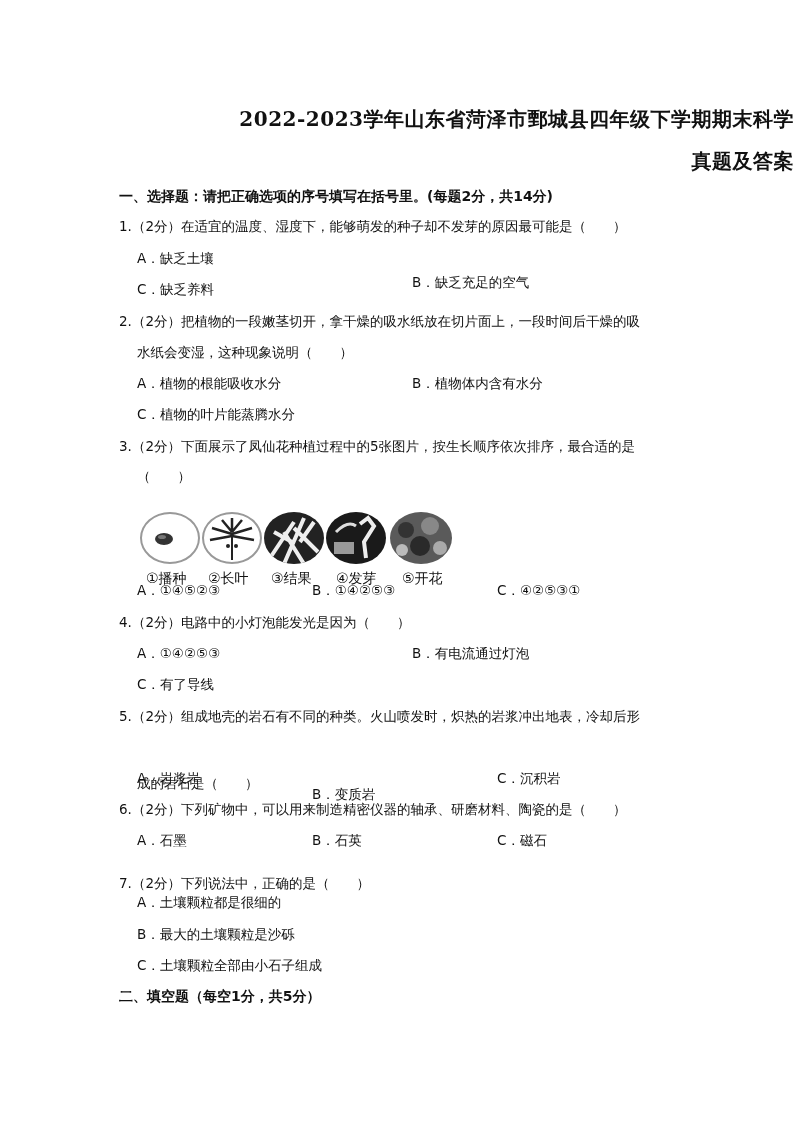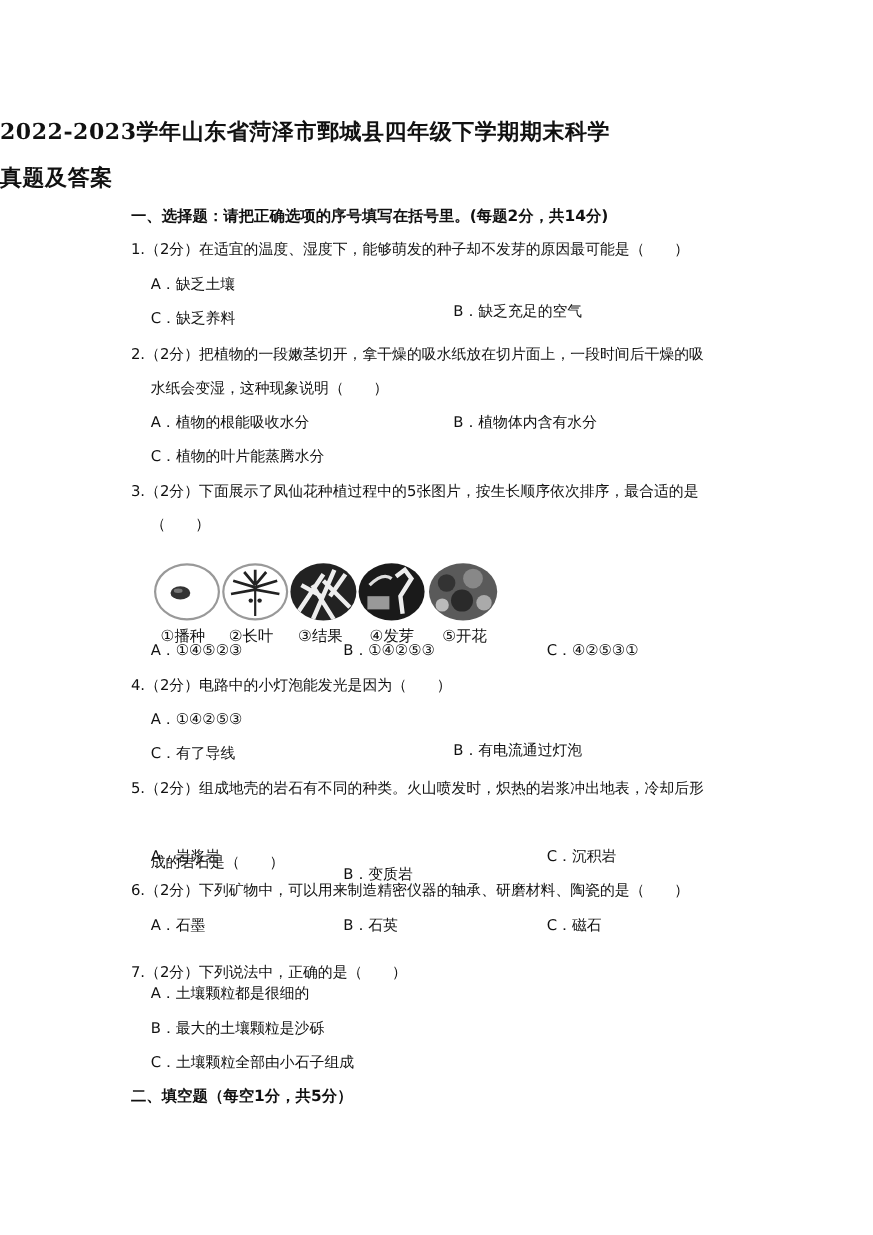--- a/index.html
+++ b/index.html
@@ -1,19 +1,19 @@
 <!DOCTYPE html>
 <html><head>
 <meta charset="utf-8">
 <style>
   html, body { margin:0; padding:0; background:#ffffff; }
   body { width:794px; height:1123px; position:relative; overflow:hidden;
          font-family:"DejaVu Serif", "Liberation Serif", serif; color:#111; }
   .page { position:absolute; left:0; top:0; width:794px; height:1123px; }
-  .title { position:absolute; left:0; width:794px; text-align:left;
+  .title { position:absolute; left:0; width:794px; text-align:right;
            font-family:"DejaVu Serif","Liberation Serif",serif; font-size:20px; font-weight:bold; letter-spacing:0.5px; }
   .section { position:absolute; left:119px; font-size:14px; font-weight:bold;
              font-family:"DejaVu Sans","Liberation Sans",sans-serif; }
   .q { position:absolute; left:119px; font-size:13.5px; font-family:"DejaVu Sans","Liberation Sans",sans-serif; white-space:nowrap; }
   .opt { position:absolute; font-size:13.5px; font-family:"DejaVu Sans","Liberation Sans",sans-serif; white-space:nowrap; }
   .figs { position:absolute; left:140px; top:512px; width:320px; height:80px; }
   .fig { position:absolute; top:0; width:60px; height:52px; border-radius:50%; overflow:hidden; }
   .fig-cap { position:absolute; top:58px; font-size:14px; font-family:"DejaVu Sans","Liberation Sans",sans-serif; white-space:nowrap; }
 </style>
 </head>
@@ -82,21 +82,21 @@
     <div class="fig-cap" style="left:196px;">④发芽</div>
     <div class="fig-cap" style="left:262px;">⑤开花</div>
   </div>
 
   <div class="opt" style="left:137px;top:582px;">A．①④⑤②③</div>
   <div class="opt" style="left:312px;top:582px;">B．①④②⑤③</div>
   <div class="opt" style="left:497px;top:582px;">C．④②⑤③①</div>
 
   <div class="q" style="top:614px;">4.（2分）电路中的小灯泡能发光是因为（　　）</div>
   <div class="opt" style="left:137px;top:645px;">A．①④②⑤③</div>
-  <div class="opt" style="left:412px;top:645px;margin-top:28px;">B．有电流通过灯泡</div>
+  <div class="opt" style="left:412px;top:645px;">B．有电流通过灯泡</div>
   <div class="opt" style="left:137px;top:676px;">C．有了导线</div>
 
   <div class="q" style="top:708px;">5.（2分）组成地壳的岩石有不同的种类。火山喷发时，炽热的岩浆冲出地表，冷却后形</div>
   <div class="q" style="left:137px;top:775px;">成的岩石是（　　）</div>
   <div class="opt" style="left:137px;top:770px;">A．岩浆岩</div>
   <div class="opt" style="left:312px;top:786px;">B．变质岩</div>
   <div class="opt" style="left:497px;top:770px;">C．沉积岩</div>
 
   <div class="q" style="top:801px;">6.（2分）下列矿物中，可以用来制造精密仪器的轴承、研磨材料、陶瓷的是（　　）</div>
   <div class="opt" style="left:137px;top:832px;">A．石墨</div>

